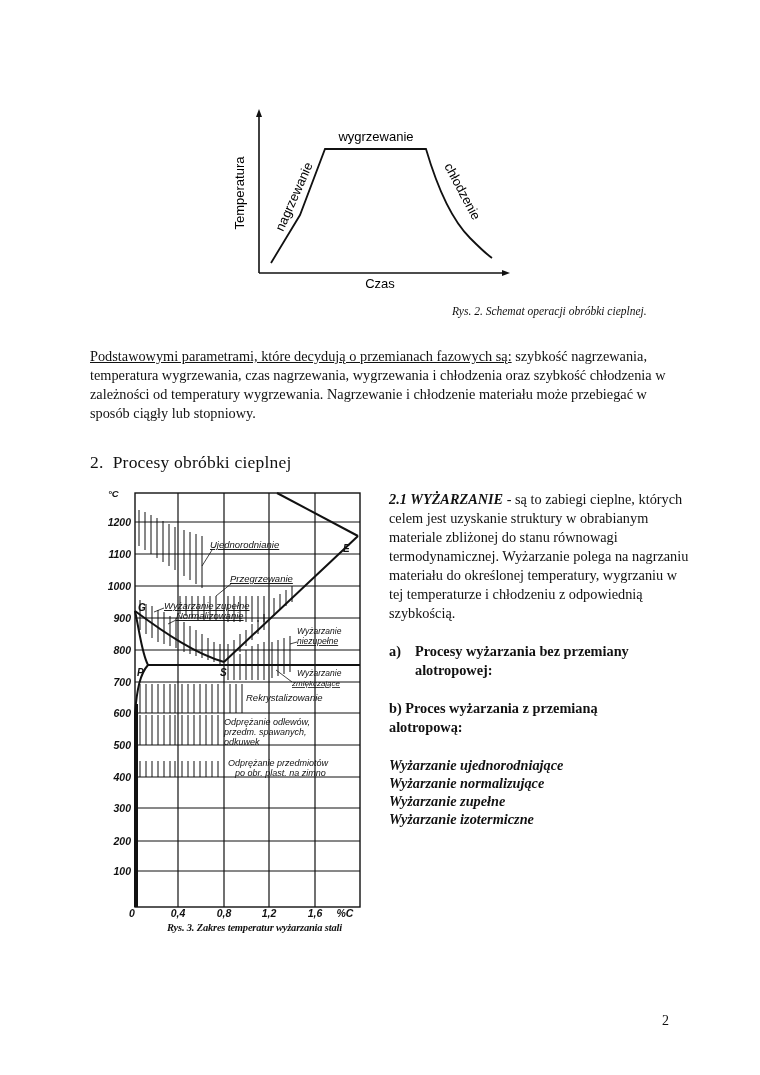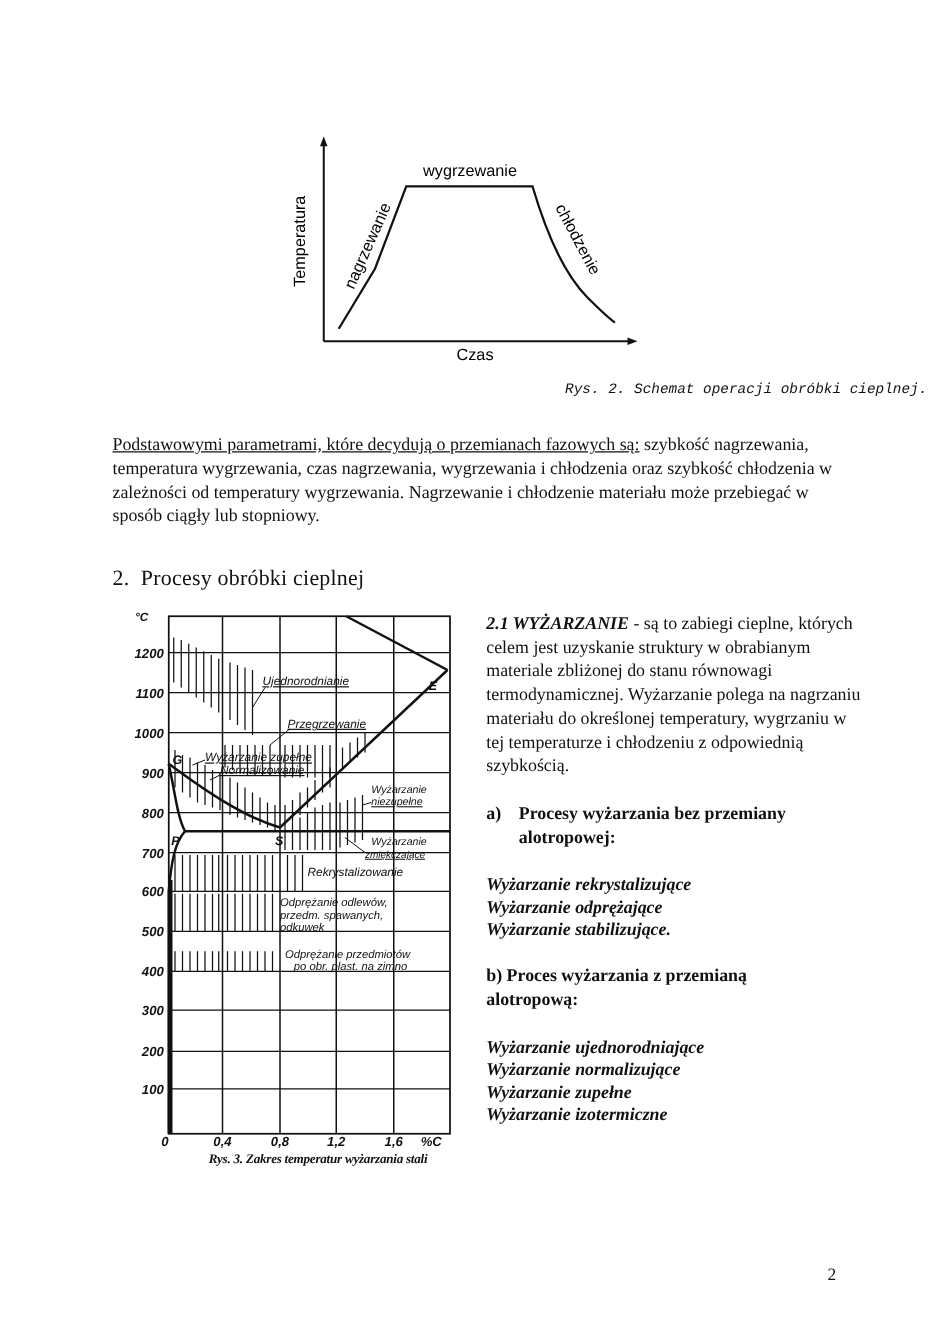--- a/index.html
+++ b/index.html
@@ -1,20 +1,20 @@
 <!DOCTYPE html>
 <html><head>
 <meta charset="utf-8">
 <style>
   html, body { margin: 0; padding: 0; background: #ffffff; }
   body { width: 760px; height: 1075px; position: relative; overflow: hidden;
          font-family: "Liberation Serif", "DejaVu Serif", serif; color: #111; }
   .abs { position: absolute; }
   #fig1 { left: 230px; top: 108px; }
-  .caption { font-style: italic; font-size: 11.5px; font-family: Liberation Mono, monospace; }
+  .caption { font-style: italic; font-size: 11.5px; }
   #cap1 { left: 452px; top: 305px; }
   #para { left: 90px; top: 347px; width: 600px; font-size: 14.3px; line-height: 19px; }
   #para .ul { text-decoration: underline; }
   #heading { left: 90px; top: 452px; font-size: 17.5px; letter-spacing: 0.2px; }
   #fig2 { left: 96px; top: 484px; }
   #cap2 { left: 167px; top: 922px; font-weight: bold; font-style: italic; font-size: 10.5px; letter-spacing: -0.2px;
           font-family: "Liberation Serif", serif; }
   #rightcol { left: 389px; top: 490px; width: 300px; font-size: 14.3px; line-height: 19px; }
   #rightcol .lead b { font-style: italic; }
   .sub { font-weight: bold; margin-top: 18px; }
@@ -277,25 +277,20 @@
 </div>
 <div id="cap2" class="abs">Rys. 3.  Zakres temperatur wyżarzania stali</div>
 
 <div id="rightcol" class="abs">
   <div class="lead"><b>2.1 WYŻARZANIE</b><span> - są to zabiegi cieplne, których celem jest uzyskanie struktury w obrabianym materiale zbliżonej do stanu równowagi termodynamicznej. Wyżarzanie polega na nagrzaniu materiału do określonej temperatury, wygrzaniu w tej temperaturze i chłodzeniu z odpowiednią szybkością.</span></div>
 
   <div class="sub sub-a" style="margin-top:19px">
     <span class="mark">a)</span>
     <span>Procesy wyżarzania bez przemiany alotropowej:</span>
   </div>
-  <div class="list">
-    <div>Wyżarzanie rekrystalizujące</div>
-    <div>Wyżarzanie odprężające</div>
-    <div>Wyżarzanie stabilizujące.</div>
-  </div>
 
   <div class="sub" style="margin-top:19px; width: 250px;">b) Proces wyżarzania z przemianą alotropową:</div>
   <div class="list">
     <div>Wyżarzanie ujednorodniające</div>
     <div>Wyżarzanie normalizujące</div>
     <div>Wyżarzanie zupełne</div>
     <div>Wyżarzanie izotermiczne</div>
   </div>
 </div>
 

